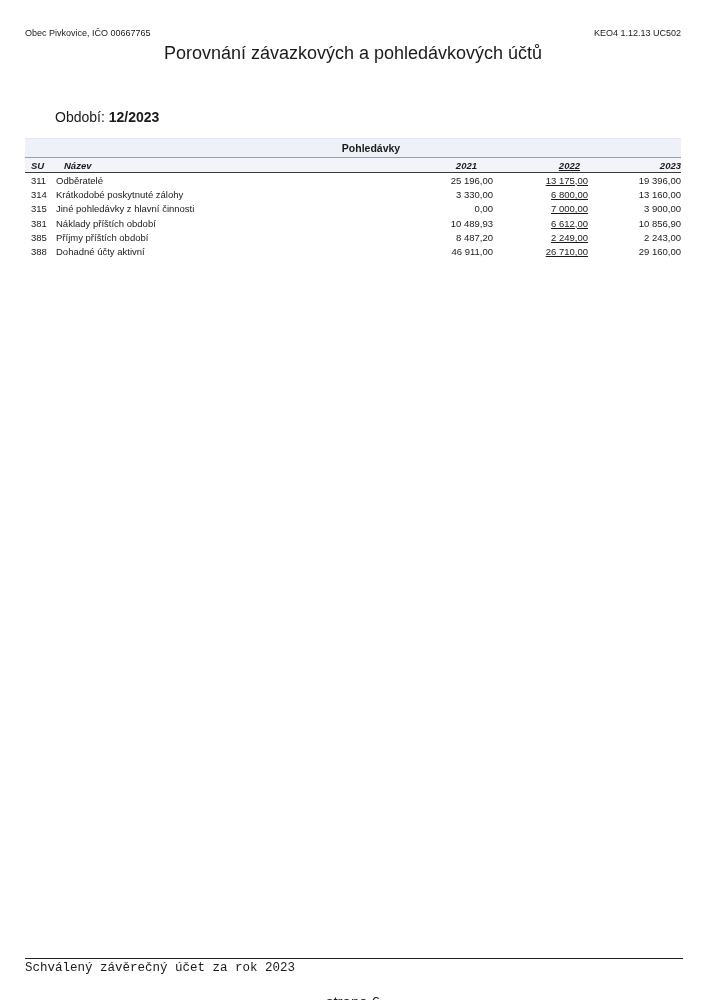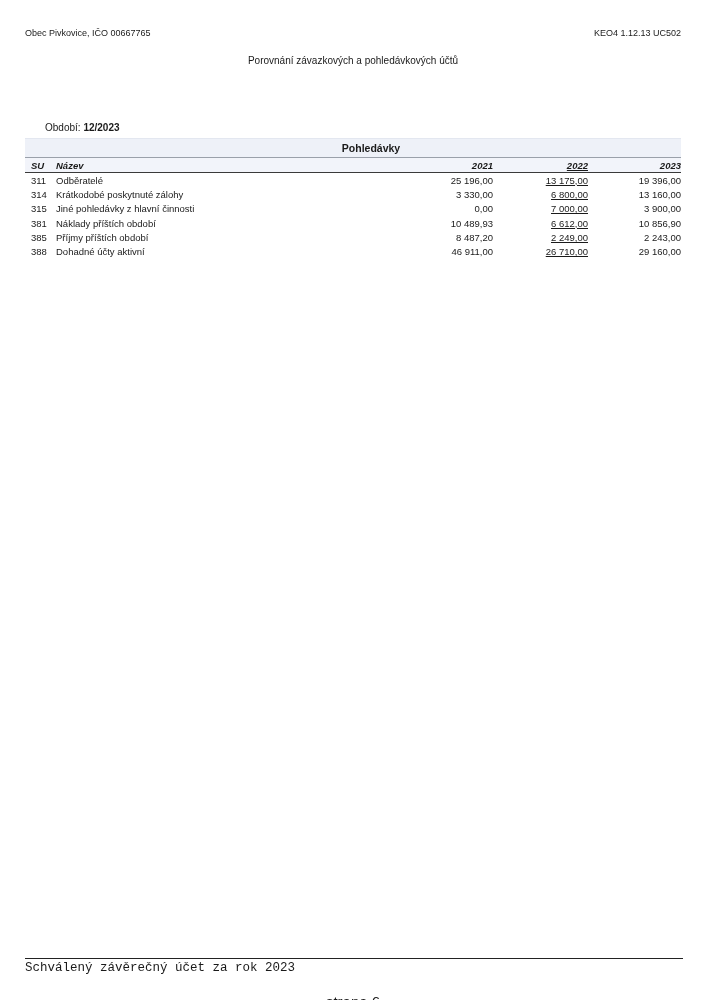--- a/index.html
+++ b/index.html
@@ -28,32 +28,30 @@
     line-height: 11px;
   }
 
   
   .doc-title {
     position: absolute;
     top: 43px;
     left: 0;
     width: 100%;
     text-align: center;
-    font-size: 10px;
+    font-size: 18px;
     font-weight: 400;
-    margin-top: 12px;
   }
 
   
   .period {
     position: absolute;
     top: 109px;
-    left: 45px;
-    font-size: 10px;
-    margin-top: 13px;
+    left: 55px;
+    font-size: 14px;
   }
   .period .bold { font-weight: 700; }
 
   
   .acc-table {
     position: absolute;
     left: 25px;
     width: 656px;
     top: 138px;
   }
@@ -70,20 +68,21 @@
   .cols-header {
     background: #f2f4fa;
     border-top: 1px solid #9aa0aa;
     border-bottom: 1.5px solid #3a3a3a;
     display: flex;
     align-items: center;
     height: 14px;
     font-size: 9.5px;
     font-weight: 700;
     font-style: italic;
+    gap: 8px;
   }
   .tbody .row {
     display: flex;
     align-items: center;
     height: 14.3px;
     font-size: 9.5px;
   }
   .col-su    { width: 22px; padding-left: 6px; flex: 0 0 auto; }
   .col-nazev { flex: 1 1 auto; padding-left: 3px; white-space: nowrap; overflow: hidden; }
   .col-y1    { width: 160px; flex: 0 0 auto; text-align: right; }

